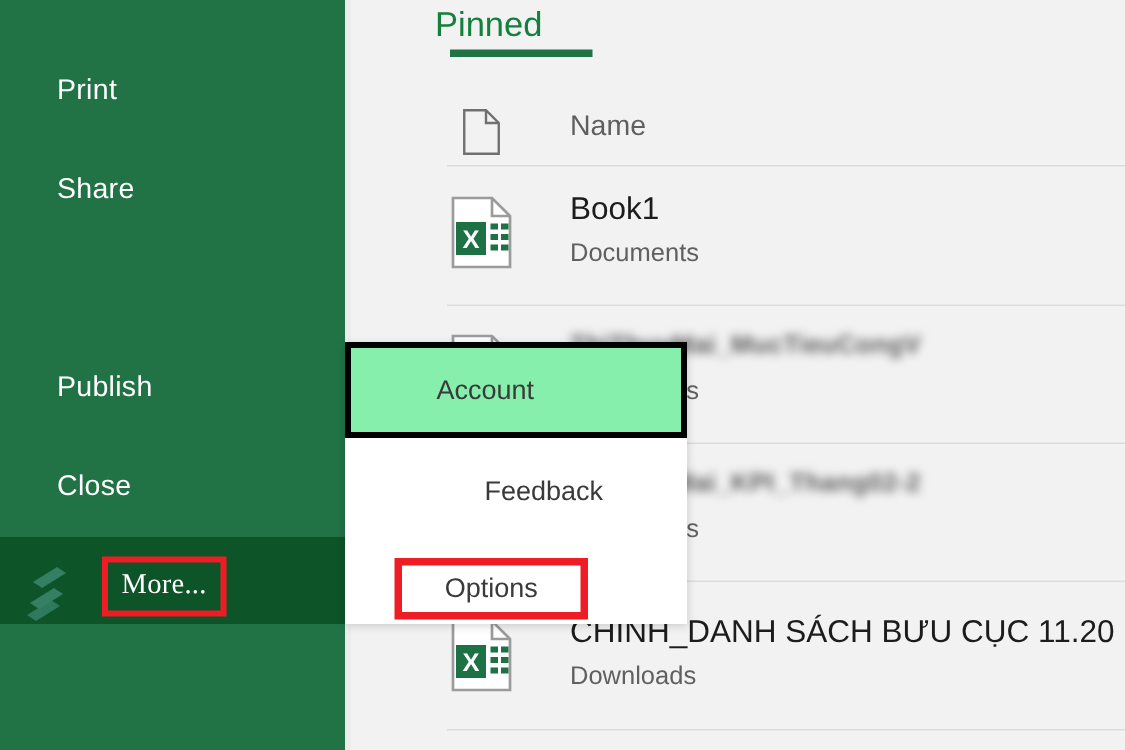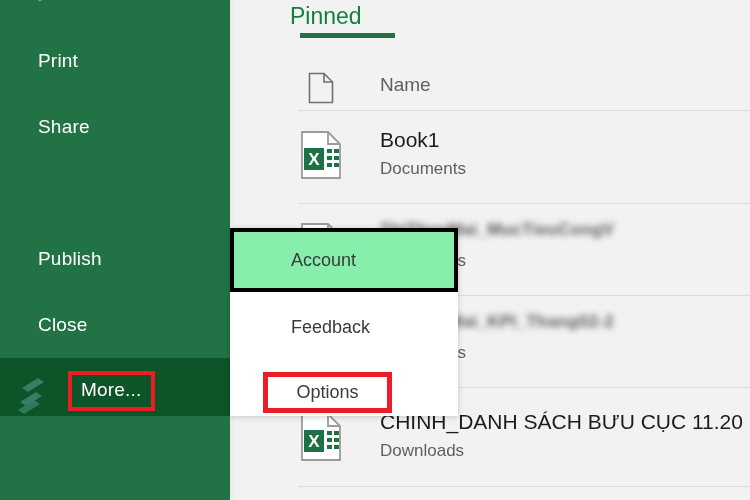--- a/index.html
+++ b/index.html
@@ -32,20 +32,21 @@
   }
   .nav-item.more-row {
     background:#0d5428;
     padding-left:0;
   }
   .more-label-wrap {
     position:absolute; left:68px; top:13px;
     border:4px solid #ee1c24;
     padding:3px 9px 5px 9px;
     line-height:1;
+    font-family:Liberation Serif, serif;
   }
   .more-label-wrap span {
     color:#ffffff; font-size:19px; line-height:1.25; display:inline-block;
   }
 
   
   #wm {
     position:absolute; left:8px; top:370px;
     width:48px; height:48px;
     opacity:.35;
@@ -120,21 +121,21 @@
     background:#86efac;
     border:4px solid #000000;
     display:flex; align-items:center;
     padding-left:57px;
     font-size:18px; color:#3a3a3a;
   }
   #fly-feedback {
     position:absolute; left:0; top:76px;
     width:228px; height:46px;
     display:flex; align-items:center;
-    padding-left:61px;
+    padding-left:93px;
     font-size:18px; color:#3a3a3a;
   }
   #fly-options-box {
     position:absolute; left:33px; top:144px;
     width:129px; height:41px;
     border:5px solid #ee1c24;
     background:#ffffff;
   }
   #fly-options {
     position:absolute; left:0; top:0; right:0; bottom:0;

